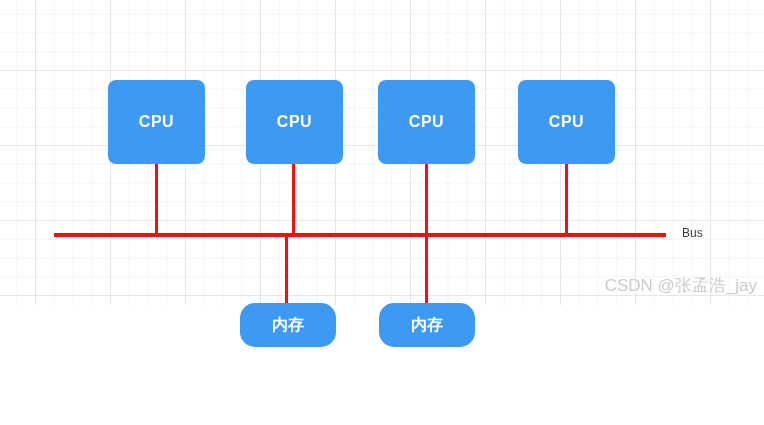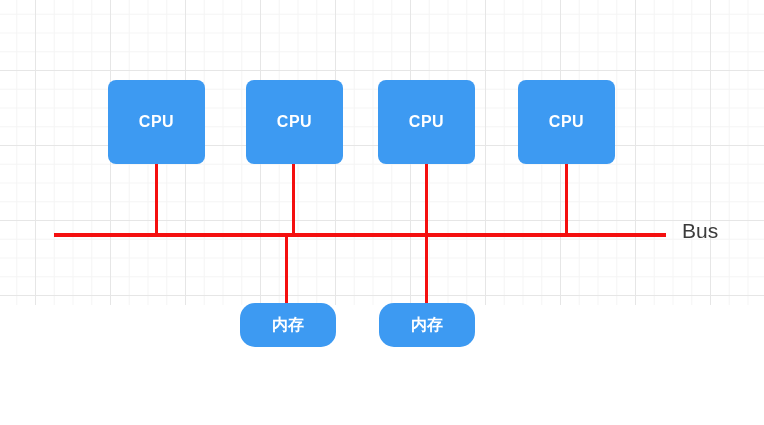--- a/index.html
+++ b/index.html
@@ -51,22 +51,22 @@
   .conn-mem1 { left: 285px; }
   .conn-mem2 { left: 425px; }
   .bus-line {
     position: absolute;
     left: 54px; top: 233px;
     width: 612px; height: 4px;
     background: var(--bus-line, #f40f0f);
   }
   .bus-label {
     position: absolute;
-    left: 682px; top: 219px;
-    font-size: 21px;
+    left: 682px; top: 226px;
+    font-size: 12px;
     color: var(--label-text, #3b3b3b);
   }
   .watermark {
     position: absolute;
     right: 7px; bottom: 8px;
     font-size: 17px;
     color: var(--watermark-text, #cbcbcb);
     text-shadow: 1px 1px 0 rgba(255,255,255,0.9);
   }
 </style>
@@ -99,14 +99,15 @@
   <div class="connector conn-mem conn-mem1"></div>
   <div class="connector conn-mem conn-mem2"></div>
 
   <div class="node mem mem1">
     <span>内存</span>
   </div>
   <div class="node mem mem2">
     <span>内存</span>
   </div>
 
+  <div class="watermark">CSDN @张孟浩_jay</div>
 
 </div>
 
 </body></html>

